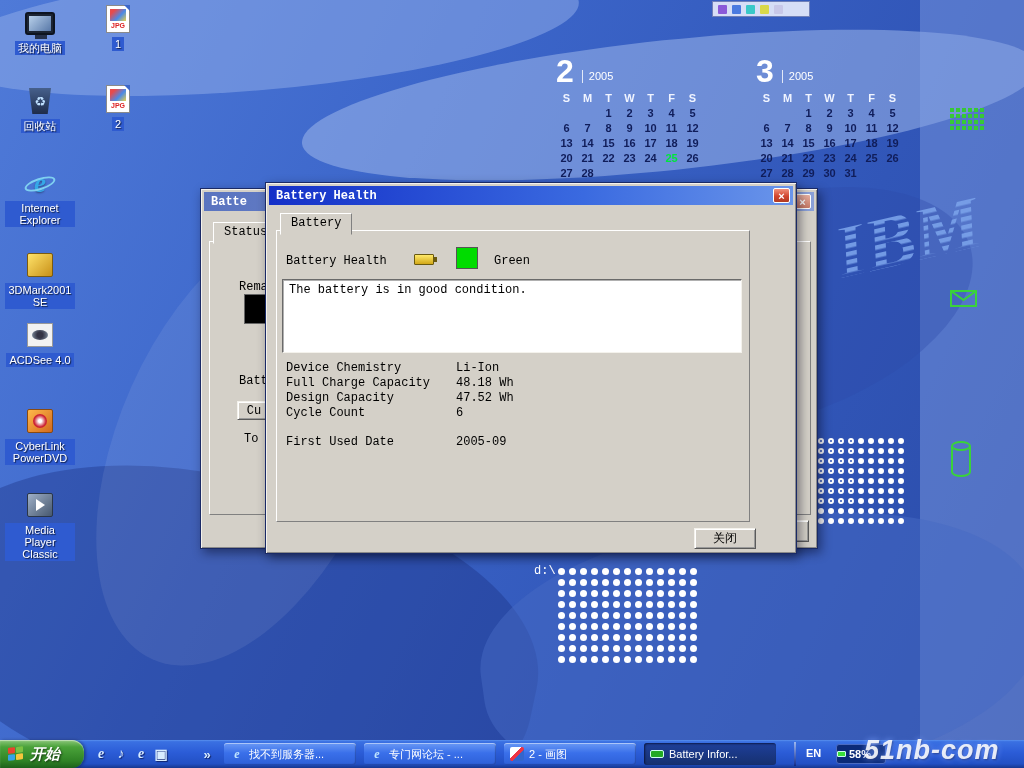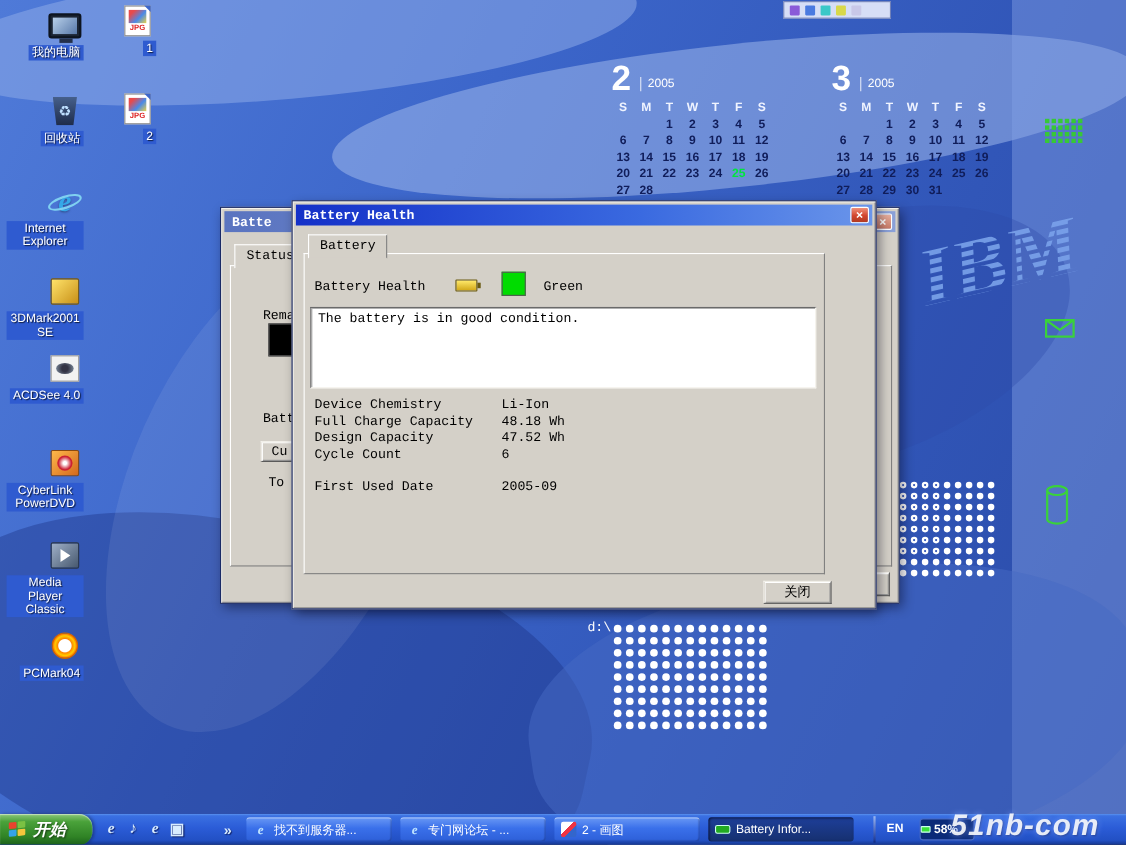--- a/index.html
+++ b/index.html
@@ -33,21 +33,21 @@
   .ggrid i{width:4px;height:4px;background:#37c837;display:block}
   #envelope{left:950px;top:290px}
   #cylinder{left:950px;top:440px}
 
   .dots{position:absolute;display:flex;flex-wrap:wrap;gap:4px}
   .dot{width:7px;height:7px;border-radius:50%;background:#fff;display:block}
   .dots.small .dot{width:6px;height:6px}
   .dot.ring{background:transparent;border:2px solid #fff}
   #drive-label{left:534px;top:564px;color:#fff;font:12px "Liberation Mono","DejaVu Sans Mono",monospace}
 
-  .dicon{position:absolute;width:72px;display:flex;flex-direction:column;align-items:flex-end;gap:3px;z-index:5;cursor:pointer}
+  .dicon{position:absolute;width:72px;display:flex;flex-direction:column;align-items:center;gap:3px;z-index:5;cursor:pointer}
   .ic-label{background:#2f5bd0;color:#fff;font-size:11px;line-height:12px;padding:1px 3px;text-align:center;max-width:70px;text-shadow:1px 1px 1px rgba(0,0,0,.7)}
   .ig{width:34px;height:30px;position:relative;display:flex;align-items:center;justify-content:center}
   .mc{width:30px;height:23px;background:#1b2433;border:2px solid #0d1420;border-radius:3px;position:relative}
   .mc b{position:absolute;inset:2px;background:linear-gradient(135deg,#b8d0ea,#5878a8)}
   .mc::after{content:"";position:absolute;left:8px;bottom:-6px;width:12px;height:4px;background:#24304a}
   .rb{width:22px;height:26px;background:linear-gradient(#46608c,#1e2c4a);clip-path:polygon(0 0,100% 0,85% 100%,15% 100%);display:flex;align-items:center;justify-content:center;color:#bfe0ff;font-size:13px}
   .ie-e{font:italic bold 27px "Liberation Serif",serif;color:#35a8e8;text-shadow:0 1px 2px rgba(0,0,0,.4)}
   .ie-ring{position:absolute;width:32px;height:12px;border:2px solid #7fd0f0;border-radius:50%;transform:rotate(-18deg);top:10px;left:1px}
   .dm{width:26px;height:24px;background:linear-gradient(135deg,#ffe36a,#c89018);border:1px solid #7a5a10;border-radius:2px}
   .ac{width:26px;height:24px;background:#f2f2f2;border:1px solid #999;display:flex;align-items:center;justify-content:center}
@@ -533,26 +533,20 @@
     <span class="ic-label">CyberLink PowerDVD</span>
   </div>
   <div class="dicon" style="left:4px;top:490px">
     <span class="ig">
         <span class="mp">
           <b></b>
         </span>
       </span>
     <span class="ic-label">Media Player Classic</span>
   </div>
-  <div class="dicon" style="left:4px;top:572px">
-    <span class="ig">
-        <span class="pm"></span>
-      </span>
-    <span class="ic-label">PCMark04</span>
-  </div>
 
   <div class="dicon" style="left:94px;top:4px;width:48px">
     <span class="ig">
       <span class="pg">
           <span class="thumb"></span>
           <span class="jpg-tag">JPG</span>
         </span>
     </span>
     <span class="ic-label">1</span>
   </div>

